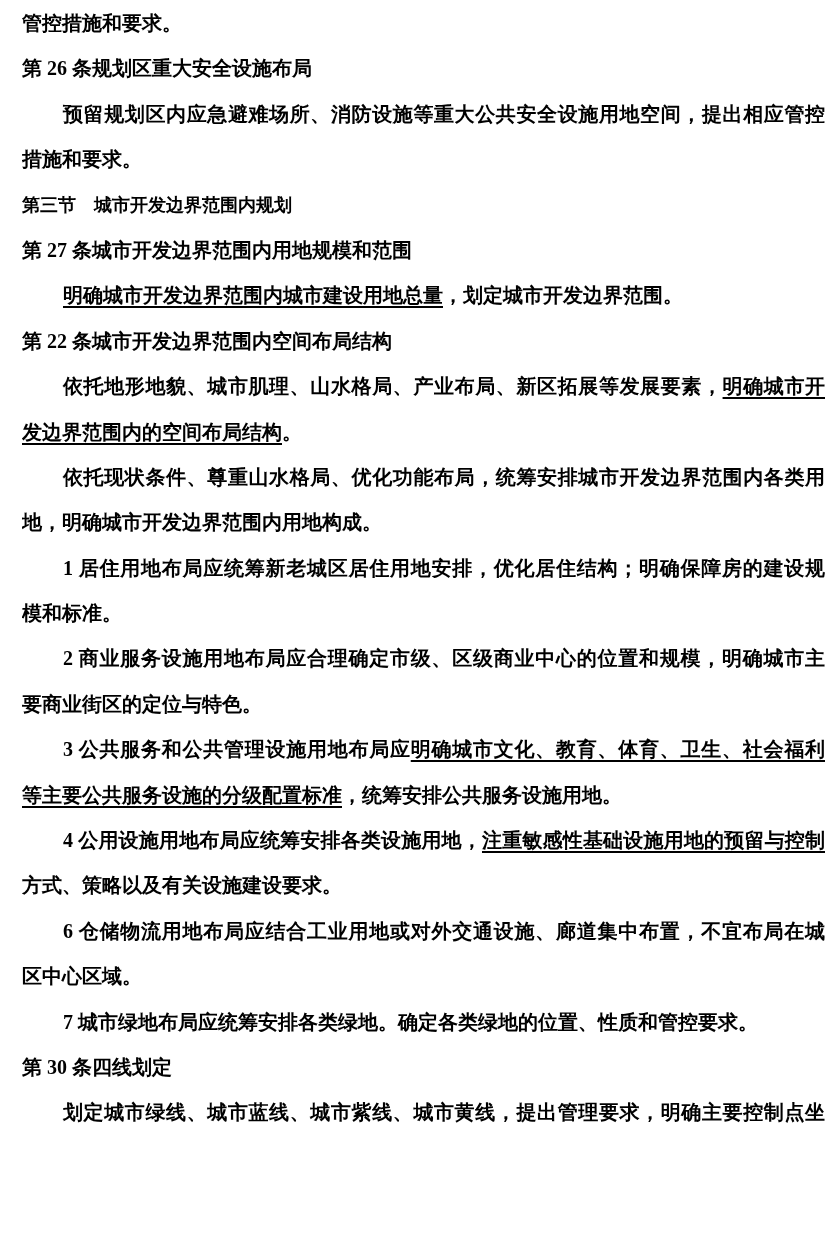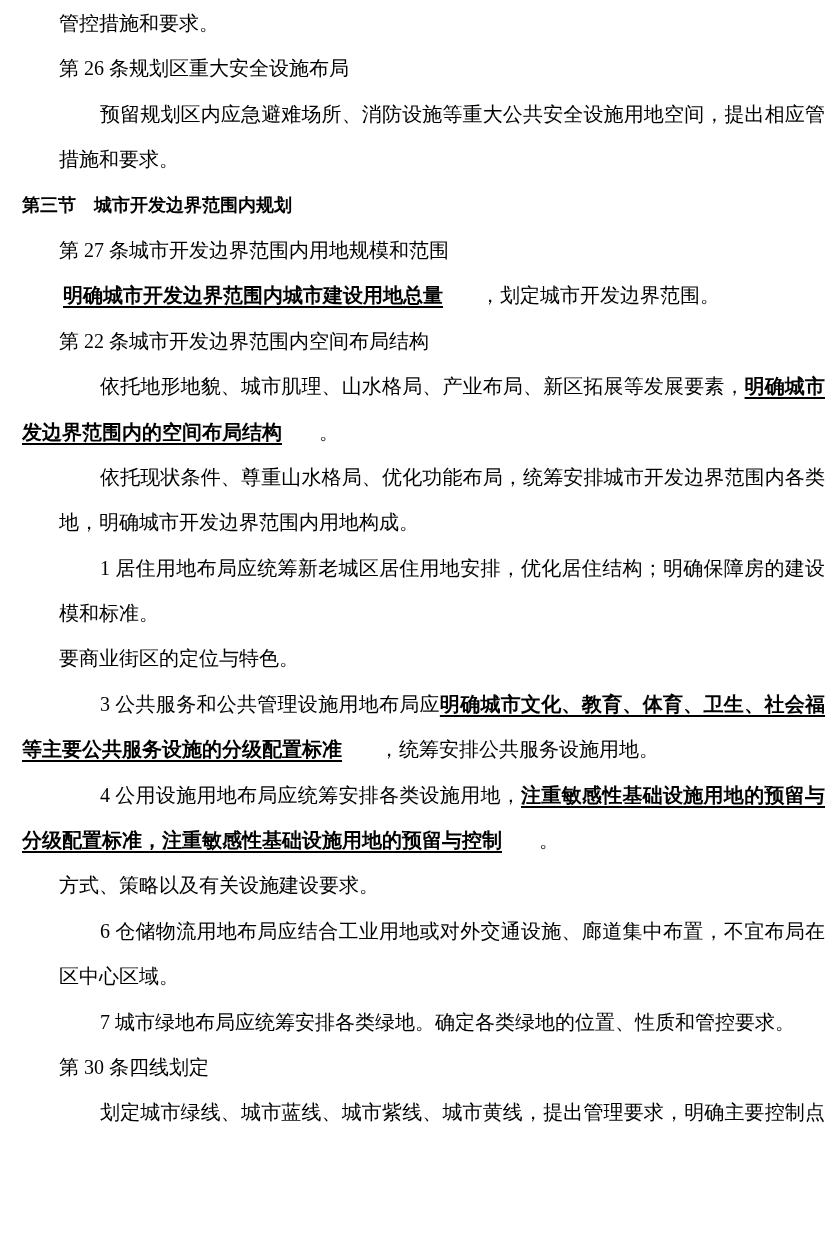--- a/index.html
+++ b/index.html
@@ -22,21 +22,21 @@
     height: 45.4px;
     line-height: 45.4px;
     font-size: 20px;
     overflow: hidden;
     text-align: left;
     white-space: normal;
   }
   p.ind { text-indent: 41px; }
   p.jf  { text-align: justify; text-align-last: justify; }
   p.bold { font-weight: bold; font-size: 18px; }
-  span.rn  { font-weight: normal; text-decoration: none; margin-left: 37px; }
+  span.rn  { font-weight: bold; text-decoration: none; }
   span.rb  { font-weight: bold; text-decoration: none; }
   span.rbu {
     font-weight: bold;
     text-decoration: underline;
     text-decoration-thickness: 2px;
     text-underline-offset: 4px;
   }
 </style>
 </head>
 <body>
@@ -49,24 +49,24 @@
   <p class="ln bold"><span class="rb">第三节　城市开发边界范围内规划</span></p>
   <p class="ln"><span class="rn">第 27 条城市开发边界范围内用地规模和范围</span></p>
   <p class="ln ind"><span class="rbu">明确城市开发边界范围内城市建设用地总量</span><span class="rn">，划定城市开发边界范围。</span></p>
   <p class="ln"><span class="rn">第 22 条城市开发边界范围内空间布局结构</span></p>
   <p class="ln ind jf"><span class="rn">依托地形地貌、城市肌理、山水格局、产业布局、新区拓展等发展要素，</span><span class="rbu">明确城市开</span></p>
   <p class="ln"><span class="rbu">发边界范围内的空间布局结构</span><span class="rn">。</span></p>
   <p class="ln ind jf"><span class="rn">依托现状条件、尊重山水格局、优化功能布局，统筹安排城市开发边界范围内各类用</span></p>
   <p class="ln"><span class="rn">地，明确城市开发边界范围内用地构成。</span></p>
   <p class="ln ind jf"><span class="rn">1 居住用地布局应统筹新老城区居住用地安排，优化居住结构；明确保障房的建设规</span></p>
   <p class="ln"><span class="rn">模和标准。</span></p>
+  <p class="ln ind jf"><span class="rn">2 商业服务设施用地布局应合理确定市级、区级商业中心的位置和规模，明确城市主</span></p>
   <p class="ln"><span class="rn">要商业街区的定位与特色。</span></p>
   <p class="ln ind jf"><span class="rn">3 公共服务和公共管理设施用地布局应</span><span class="rbu">明确城市文化、教育、体育、卫生、社会福利</span></p>
   <p class="ln"><span class="rbu">等主要公共服务设施的分级配置标准</span><span class="rn">，统筹安排公共服务设施用地。</span></p>
   <p class="ln ind jf"><span class="rn">4 公用设施用地布局应统筹安排各类设施用地，</span><span class="rbu">注重敏感性基础设施用地的预留与控制</span></p>
-  <p class="ln"><span class="rbu">分级配置标准，注重敏感性基础设施用地的预留与控制</span><span class="rn">。</span></p>
   <p class="ln"><span class="rn">方式、策略以及有关设施建设要求。</span></p>
   <p class="ln ind jf"><span class="rn">6 仓储物流用地布局应结合工业用地或对外交通设施、廊道集中布置，不宜布局在城</span></p>
   <p class="ln"><span class="rn">区中心区域。</span></p>
   <p class="ln ind"><span class="rn">7 城市绿地布局应统筹安排各类绿地。确定各类绿地的位置、性质和管控要求。</span></p>
   <p class="ln"><span class="rn">第 30 条四线划定</span></p>
   <p class="ln ind jf"><span class="rn">划定城市绿线、城市蓝线、城市紫线、城市黄线，提出管理要求，明确主要控制点坐</span></p>
 </div>
 
 </body></html>

